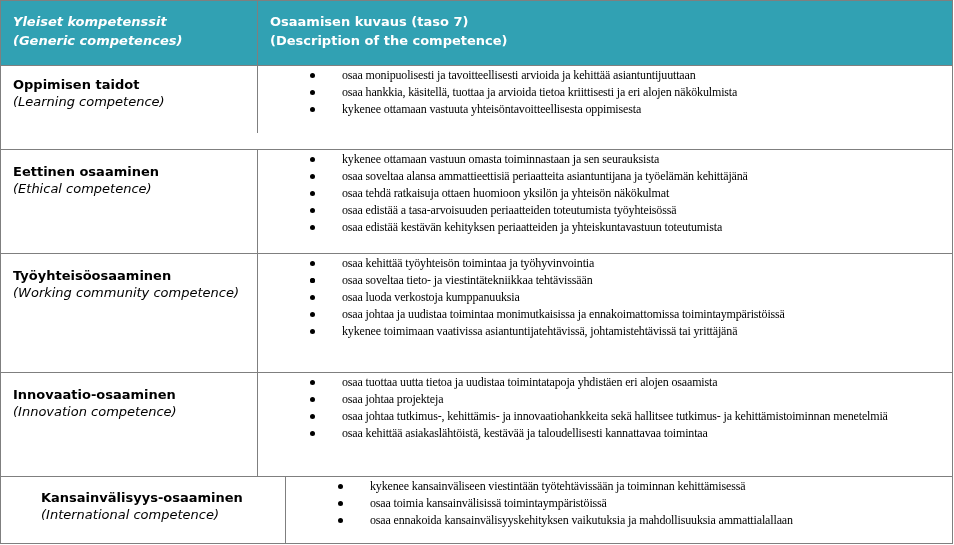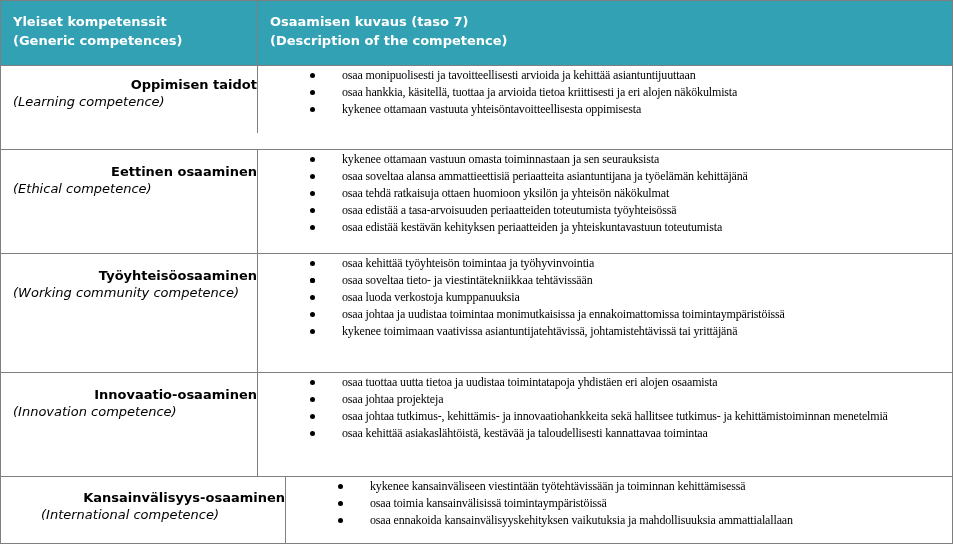--- a/index.html
+++ b/index.html
@@ -49,27 +49,27 @@
       color: #ffffff;
     }
     .header .cell-left, .header .cell-right {
       padding-top: 11px;
       font-weight: bold;
       font-size: 13px;
       line-height: 19px;
     }
     .header .cell-left {
       border-right: 1px solid #7f7f7f;
+      font-style: italic;
     }
     .comp-title {
       font-weight: bold;
       font-size: 13px;
       line-height: 17px;
       display: block;
-      text-align: right;
     }
     .comp-sub {
       font-style: italic;
       font-size: 13px;
       line-height: 17px;
       display: block;
     }
     .left-inner {
       padding-top: 12px;
     }

